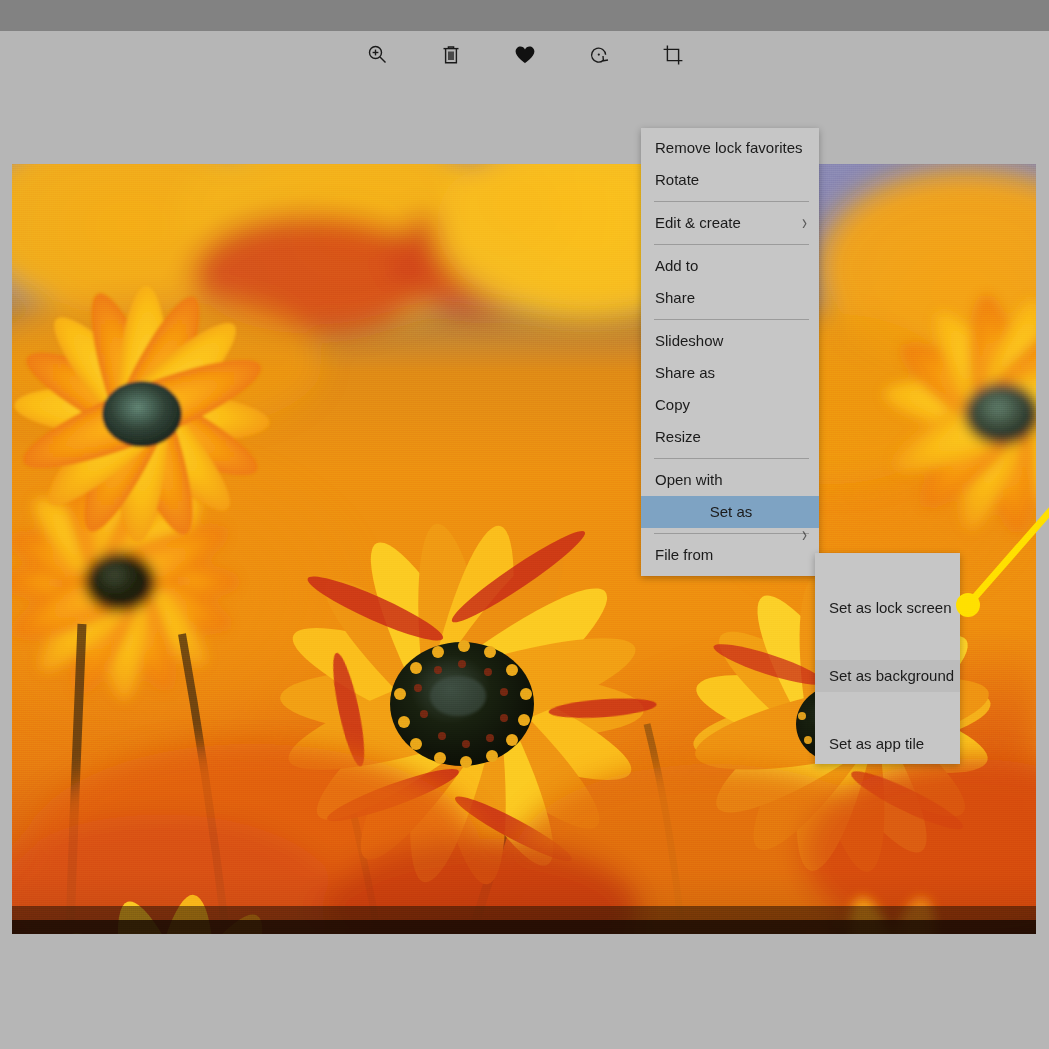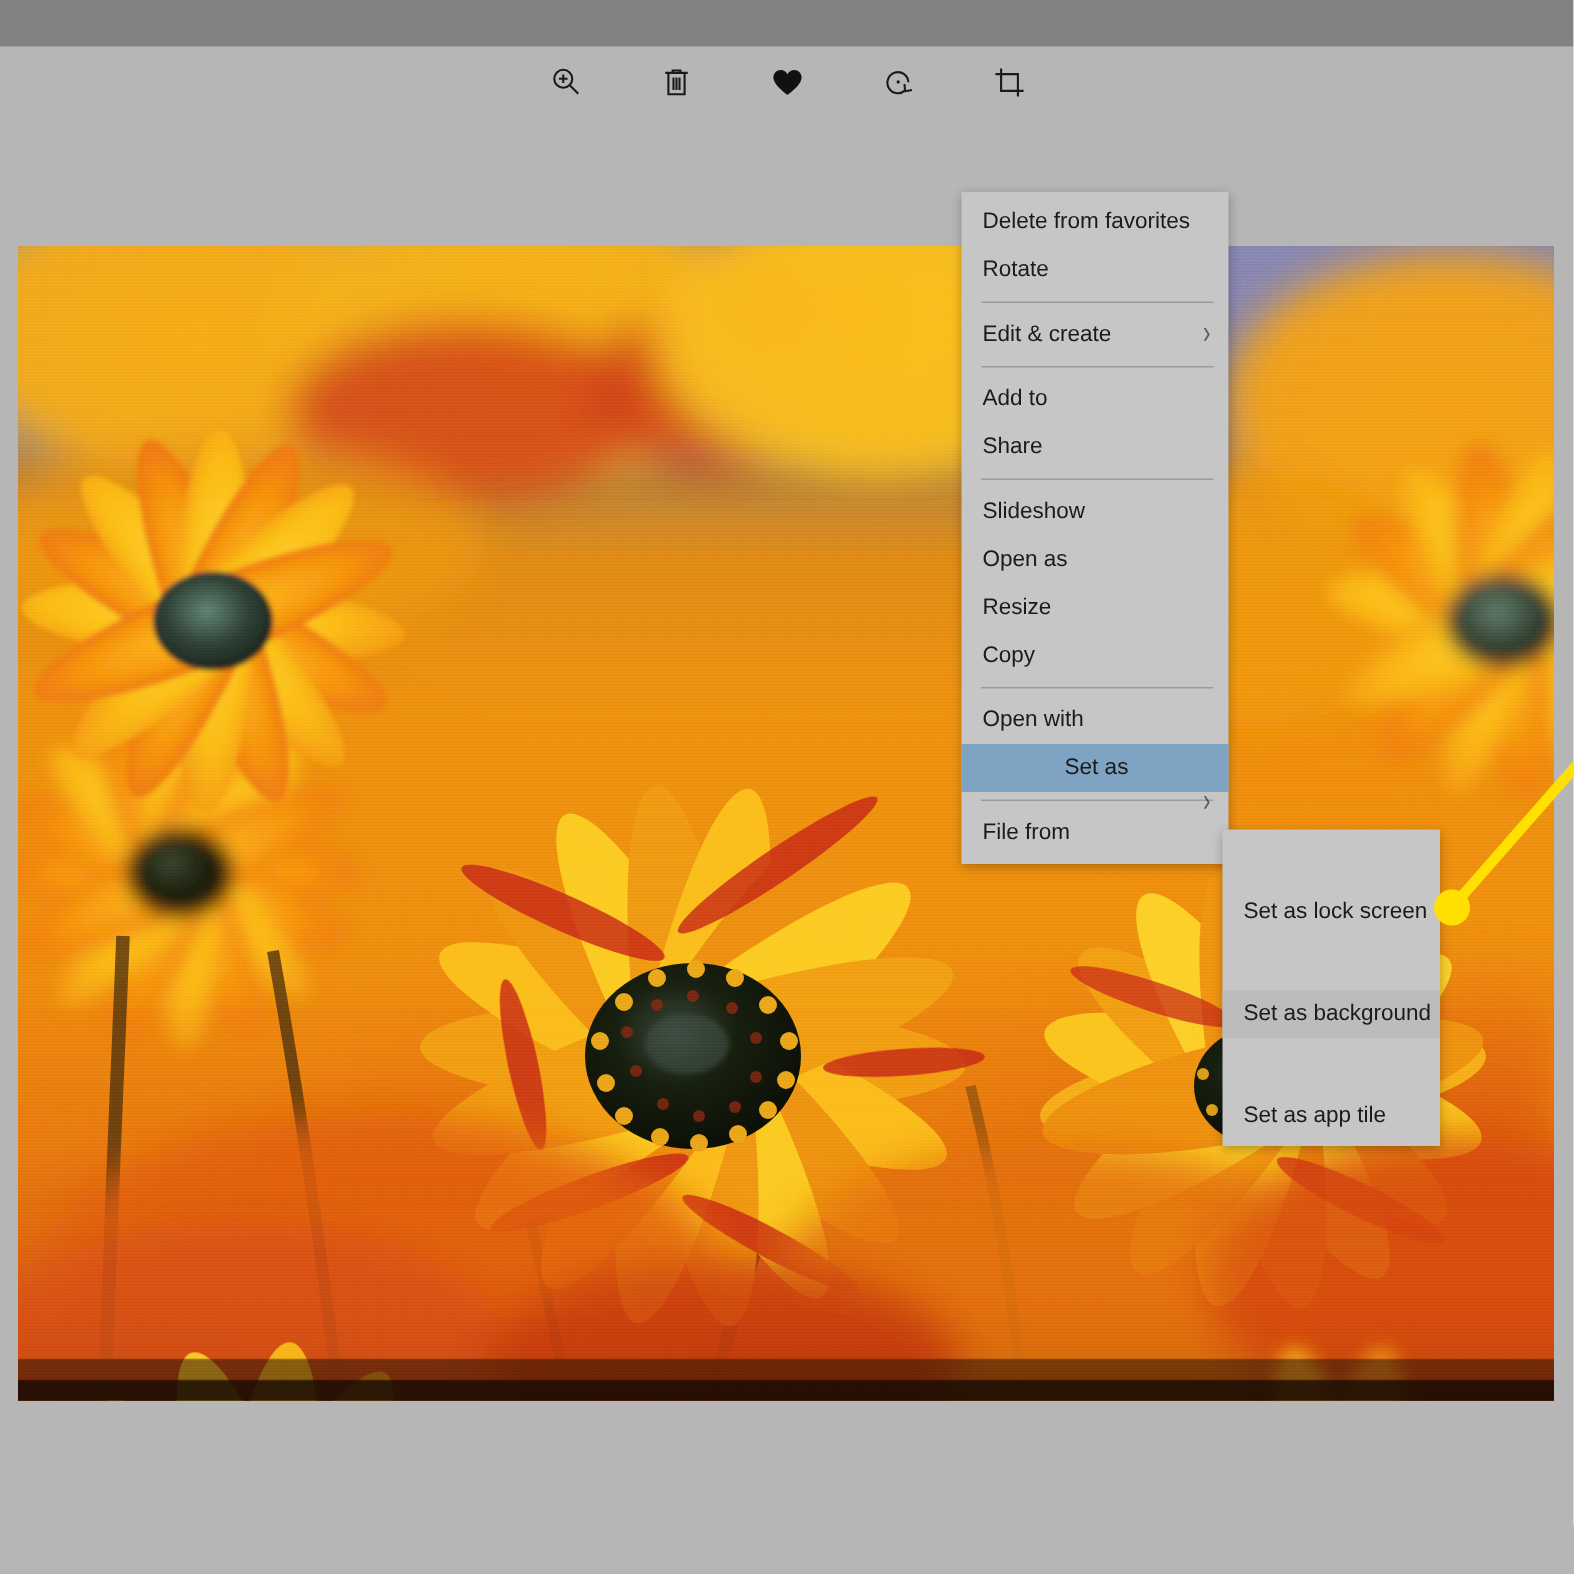--- a/index.html
+++ b/index.html
@@ -442,21 +442,21 @@
         <rect x="0" y="742" width="1024" height="28" fill="#2a1306" opacity=".55"></rect>
         <rect x="0" y="756" width="1024" height="14" fill="#160a03" opacity=".8"></rect>
       </svg>
 
       <div class="ly noise"></div>
     </div>
   </div>
 
   <div id="context-menu">
     <div class="menu-item">
-      <span>Delete from favorites</span>
+      <span>Remove lock favorites</span>
     </div>
     <div class="menu-item">
       <span>Rotate</span>
     </div>
 
     <div class="menu-sep"></div>
 
     <div class="menu-item">
       <span>Edit &amp; create</span>
       <span class="chev">›</span>
@@ -470,27 +470,27 @@
     <div class="menu-item">
       <span>Share</span>
     </div>
 
     <div class="menu-sep"></div>
 
     <div class="menu-item">
       <span>Slideshow</span>
     </div>
     <div class="menu-item">
-      <span>Open as</span>
+      <span>Share as</span>
+    </div>
+    <div class="menu-item">
+      <span>Copy</span>
     </div>
     <div class="menu-item">
       <span>Resize</span>
-    </div>
-    <div class="menu-item">
-      <span>Copy</span>
     </div>
 
     <div class="menu-sep"></div>
 
     <div class="menu-item">
       <span>Open with</span>
     </div>
     <div class="menu-item selected">
       <span>Set as</span>
       <span class="chev">›</span>

